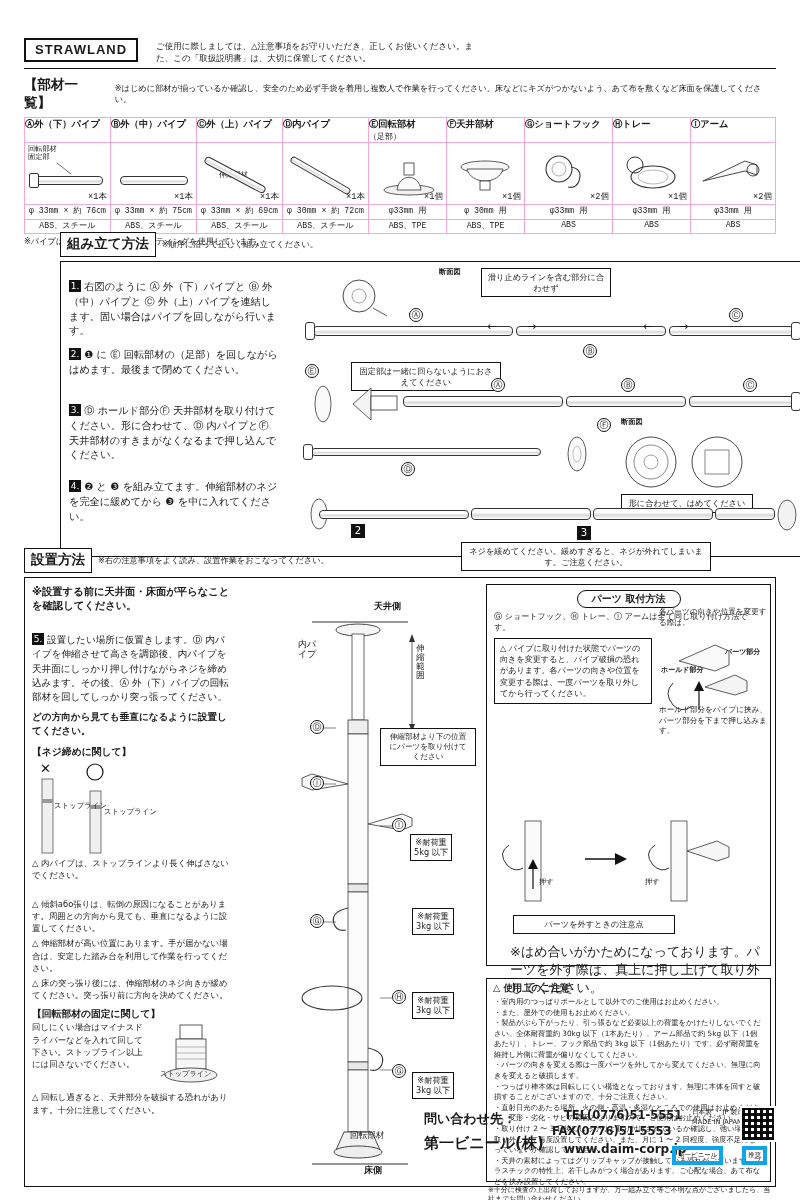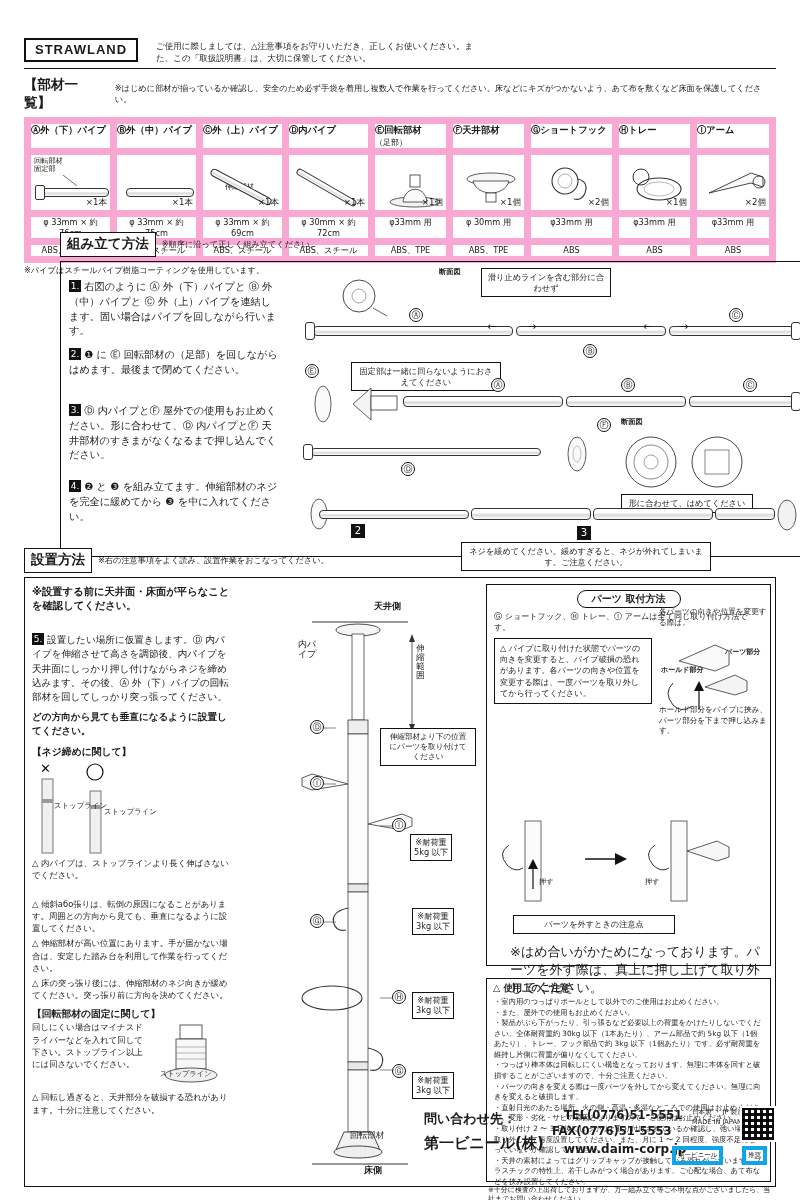--- a/index.html
+++ b/index.html
@@ -44,21 +44,21 @@
   }
   .sec-sub { font-size: 8.2px; line-height: 1.3; }
 
   
   .parts-wrap { position: absolute; left: 24px; top: 76px; width: 752px; }
   .parts-note { font-size: 8.2px; margin-left: 4px; }
   .parts-table {
     margin-top: 5px; width: 752px; border-collapse: collapse;
     border: 1px solid #111;
   }
-  .parts-table td { border: 7px solid #f9a8d4; vertical-align: top; padding: 0; }
+  .parts-table td { border: 1px solid #f9a8d4; vertical-align: top; padding: 0; font-family: Liberation Mono, monospace; }
   .pt-name {
     height: 16px; font-size: 9.3px; font-weight: bold;
     padding: 1px 3px 0 3px; white-space: nowrap;
   }
   .pt-name .sub { font-weight: normal; font-size: 8px; }
   .pt-fig { height: 62px; position: relative; }
   .pt-qty {
     position: absolute; right: 3px; bottom: 1px; font-size: 8.6px;
   }
   .pt-spec { height: 15px; font-size: 8.2px; text-align: center; padding-top: 1px; }
@@ -320,21 +320,21 @@
         <div class="step" style="left:8px;top:18px;">
           <span class="sq">1.</span>
           <span>右図のように Ⓐ 外（下）パイプと Ⓑ 外（中）パイプと Ⓒ 外（上）パイプを連結します。固い場合はパイプを回しながら行います。</span>
         </div>
         <div class="step" style="left:8px;top:86px;">
           <span class="sq">2.</span>
           <span>❶ に Ⓔ 回転部材の（足部）を回しながらはめます。最後まで閉めてください。</span>
         </div>
         <div class="step" style="left:8px;top:142px;">
           <span class="sq">3.</span>
-          <span>Ⓓ 内パイプとⒻ 屋外での使用もお止めください。形に合わせて、Ⓓ 内パイプとⒻ 天井部材のすきまがなくなるまで押し込んでください。</span>
+          <span>Ⓓ ホールド部分Ⓕ 天井部材を取り付けてください。形に合わせて、Ⓓ 内パイプとⒻ 天井部材のすきまがなくなるまで押し込んでください。</span>
         </div>
         <div class="step" style="left:8px;top:218px;">
           <span class="sq">4.</span>
           <span>❷ と ❸ を組み立てます。伸縮部材のネジを完全に緩めてから ❸ を中に入れてください。</span>
         </div>
       </div>
 
       <div style="position:absolute;left:230px;top:0;width:521px;height:296px;">
 
         <svg width="140" height="52" style="position:absolute;left:40px;top:4px">
@@ -587,22 +587,22 @@
           <div class="callout" style="left:26px;top:330px;width:162px;">パーツを外すときの注意点</div>
           <div class="panel-txt" style="position:absolute;left:16px;top:358px;width:272px;font-size:13px">※はめ合いがかためになっております。パーツを外す際は、真上に押し上げて取り外してください。</div>
         </div>
 
         <div class="cau-box">
           <div class="cau-hd">△ 使用上のご注意</div>
           <div class="cau-list">
             <div>・室内用のつっぱりポールとして以外でのご使用はお止めください。</div>
             <div>・また、屋外での使用もお止めください。</div>
             <div>・製品がぶら下がったり、引っ張るなど必要以上の荷重をかけたりしないでください。全体耐荷重約 30kg 以下（1本あたり）、アーム部品で約 5kg 以下（1個あたり）、トレー、フック部品で約 3kg 以下（1個あたり）です。必ず耐荷重を維持し片側に荷重が偏りなくしてください。</div>
+            <div>・パーツの向きを変える際は一度パーツを外してから変えてください。無理に向きを変えると破損します。</div>
             <div>・つっぱり棒本体は回転しにくい構造となっております。無理に本体を回すと破損することがございますので、十分ご注意ください。</div>
-            <div>・パーツの向きを変える際は一度パーツを外してから変えてください。無理に向きを変えると破損します。</div>
             <div>・直射日光のあたる場所、火の側・高温・多湿なところでの使用はお止めください。変形・劣化・サビの原因となりますので、ご使用はお止めください。</div>
             <div>・取り付け 2 〜 3 日後にしっかりと取り付けされているか確認し、弛い場合、取り外しして再度設置してください。また、月に 1 〜 2 回程度、強度不足になっていないか確認してください。</div>
             <div>・天井の素材によってはグリップキャップが接触している恐れがございます。プラスチックの特性上、若干しみがつく場合があります。ご心配な場合、あて布などを挟み設置してください。</div>
           </div>
         </div>
         <div class="fine" style="position:absolute;left:8px;top:608px;width:288px;">※十分に検査の上出荷しておりますが、万一組み立て等ご不明な点がございましたら、当社までお問い合わせください。</div>
       </div>
     </div>
   </div>
 

